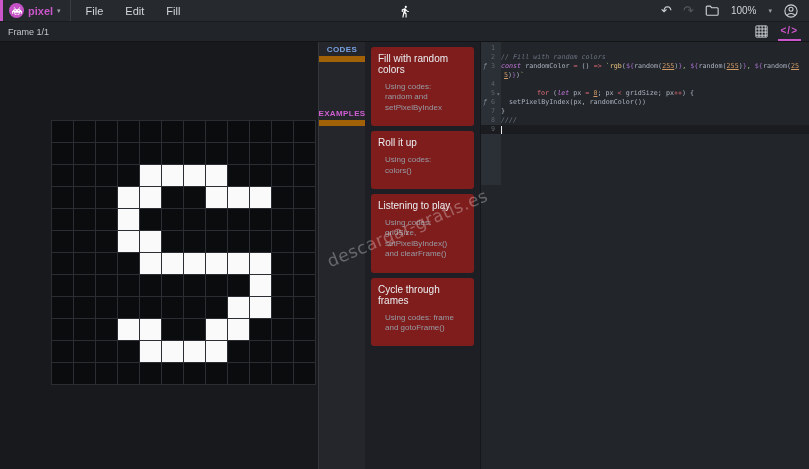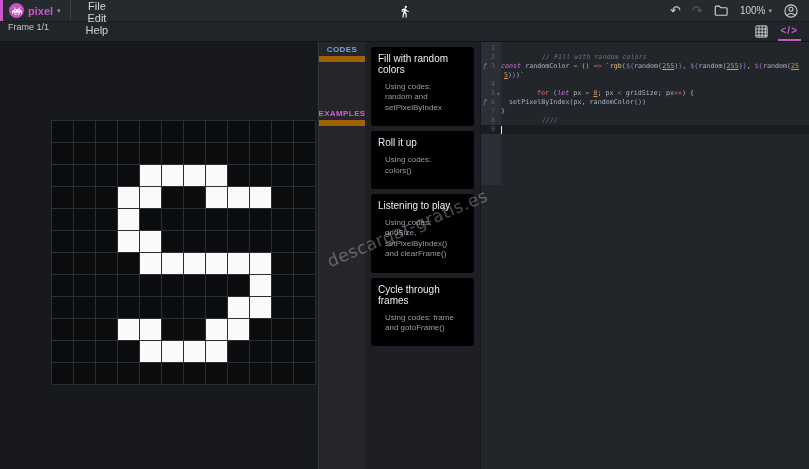--- a/index.html
+++ b/index.html
@@ -7,47 +7,47 @@
   body { font-family:"Liberation Sans", sans-serif; }
   .screen { position:relative; width:809px; height:469px; background:#17191c; overflow:hidden; }
 
   
   .menubar { position:relative; height:22px; background:#26292e; border-bottom:1px solid #1a1c1f; display:flex; align-items:center; }
   .accent { width:3px; height:100%; background:#cb56cb; flex:0 0 3px; }
   .logo-group { display:flex; align-items:center; gap:4px; height:100%; padding:0 9px 0 6px; border-right:1px solid #3a3e44; cursor:pointer; }
   .logo-circle { width:15px; height:15px; border-radius:50%; background:#c653c6; display:flex; align-items:center; justify-content:center; }
   .logo-name { color:#cb56cb; font-size:11px; font-weight:bold; }
   .chev { color:#9aa0a6; font-size:7px; }
-  .menus { display:flex; align-items:center; height:100%; padding-left:4px;flex-direction:column; }
+  .menus { display:flex; align-items:center; height:100%; padding-left:4px; }
   .menu-item { color:#d3d6da; font-size:11px; margin:0 11px; cursor:default; }
   .runner { position:absolute; left:50%; top:0; transform:translateX(-50%); height:22px; display:flex; align-items:center; cursor:pointer; }
   .mb-right { margin-left:auto; display:flex; align-items:center; gap:11px; padding-right:10px; height:100%; }
   .icon-undo { color:#ccd0d4; font-size:13px; line-height:1; cursor:pointer; }
   .icon-redo { color:#565b61; font-size:13px; line-height:1; cursor:pointer; }
-  .zoom-ctl { display:flex; align-items:center; gap:3px; cursor:pointer; }
+  .zoom-ctl { display:flex; align-items:center; gap:12px; cursor:pointer; }
   .zoom-val { color:#cfd3d7; font-size:10px; }
   .icn { display:flex; align-items:center; cursor:pointer; }
 
   
-  .toolbar { height:20px; background:#212428; border-bottom:1px solid #121416; display:flex; align-items:flex-start; justify-content:space-between; padding:0 8px 0 8px; }
+  .toolbar { height:20px; background:#212428; border-bottom:1px solid #121416; display:flex; align-items:center; justify-content:space-between; padding:0 8px 0 8px; }
   .frame-label { color:#c3c7cc; font-size:9px; }
   .view-icons { display:flex; align-items:center; gap:9px; height:100%; }
   .code-view { color:#cb56cb; font-weight:bold; font-size:10px; height:100%; display:flex; align-items:center; border-bottom:2px solid #cb56cb; padding:0 3px; letter-spacing:1px; cursor:pointer; }
 
   
   .main { display:flex; height:427px; }
   .canvas-panel { width:318px; flex:0 0 318px; position:relative; background:#17191c; }
   .pixel-grid { position:absolute; left:51px; top:78px; display:grid; grid-template-columns:repeat(12,21px); grid-auto-rows:21px; gap:1px; padding:1px; background:#2a2d31; }
   .cell { background:#0b0c0e; }
 
   .tabs-col { width:47px; flex:0 0 47px; background:#24262b; border-left:1px solid #33363b; }
   .side-tab { height:20px; display:flex; align-items:center; justify-content:center; font-size:8px; font-weight:bold; letter-spacing:.4px; border-bottom:6px solid #a16207; cursor:pointer; }
 
   .cards-panel { width:115px; flex:0 0 115px; background:#1d1f24; padding:5px 6px; display:flex; flex-direction:column; gap:5px; overflow:hidden; }
-  .card { background:#000000; border-radius:3px; padding:6px 7px; cursor:pointer; }
+  .card { background:#7f1d1d; border-radius:3px; padding:6px 7px; cursor:pointer; }
   .card h4 { margin:0 0 3px 0; font-size:10px; font-weight:normal; color:#eceef0; }
   .card p { margin:7px; font-size:8px; color:#969ca4; line-height:1.3; }
 
   
   .editor { flex:1; background:#22252a; border-left:1px solid #15171a; position:relative; font-family:"DejaVu Sans Mono", monospace; font-size:6.7px; line-height:9px; cursor:text; }
   .gutter-strip { position:absolute; left:0; top:0; width:20px; height:143px; background:#2b2f36; z-index:0; }
   .code-rows { position:relative; z-index:1; padding-top:2px; }
   .code-row { display:flex; min-height:9px; }
   .code-row.current { background:#1a1c20; }
   .gutter-cell { width:20px; flex:0 0 20px; color:#5d646d; text-align:right; padding-right:6px; position:relative; }
@@ -55,21 +55,21 @@
   .gutter-cell .fold { position:absolute; right:1px; top:1px; color:#7a828a; font-size:6px; line-height:8px; }
   .code-text { flex:1; white-space:pre-wrap; word-break:break-all; padding-left:3px; padding-right:2px; text-indent:-3px; color:#abb2bf; }
   .tk-plain { color:#abb2bf; }
   .tk-kw { color:#c678dd; font-style:italic; }
   .tk-kw2 { color:#e06c75;margin-left:36px; }
   .tk-op { color:#e06c75; }
   .tk-num { color:#d19a66;text-decoration:underline; }
   .tk-str { color:#98c379; }
   .tk-fn { color:#e5c07b; }
   .tk-tpl { color:#9d6bbf; }
-  .tk-comment { color:#6b7380; font-style:italic;margin-left:41px; }
+  .tk-comment { color:#6b7380; font-style:italic; }
   .cursor { display:inline-block; width:1px; height:8px; background:#e8eaed; vertical-align:bottom; }
 
   
   .watermark { position:absolute; left:328px; top:252px; transform:rotate(-23deg); transform-origin:0 50%; font-family:"DejaVu Sans", sans-serif; font-size:17px; letter-spacing:.5px; color:rgba(255,255,255,.30); z-index:5; pointer-events:none; white-space:nowrap; }
 </style>
 </head>
 <body>
 
 <div class="screen">
 
@@ -80,21 +80,21 @@
         <svg width="10" height="8" viewBox="0 0 11 8">
           <path fill="#ffffff" d="M2 0h1v1H2zM8 0h1v1H8zM3 1h1v1H3zM7 1h1v1H7zM2 2h7v1H2zM1 3h2v1H1zM4 3h3v1H4zM8 3h2v1H8zM0 4h11v1H0zM0 5h1v2H0zM10 5h1v2H10zM2 5h7v1H2zM2 6h1v1H2zM8 6h1v1H8zM3 7h2v1H3zM6 7h2v1H6z"></path>
         </svg>
       </div>
       <span class="logo-name">pixel</span>
       <span class="chev">▾</span>
     </div>
     <div class="menus">
         <span class="menu-item">File</span>
         <span class="menu-item">Edit</span>
-        <span class="menu-item">Help</span>
+        <span class="menu-item">Fill</span>
       </div>
     <div class="runner">
       <svg width="13" height="13" viewBox="0 0 24 24">
         <path fill="#ffffff" d="M13.5 5.5a2 2 0 1 0 0-4 2 2 0 0 0 0 4zM9.8 8.9 7 23h2.1l1.8-8 2.1 2v6h2v-7.5l-2.1-2 .6-3A7.3 7.3 0 0 0 19 13v-2c-1.9 0-3.5-1-4.3-2.4l-1-1.6c-.4-.6-1-1-1.7-1-.3 0-.5.1-.8.1L6 8.3V13h2V9.6l1.8-.7"></path>
       </svg>
     </div>
     <div class="mb-right">
       <span class="icon-undo">↶</span>
       <span class="icon-redo">↷</span>
       <span class="icn">

